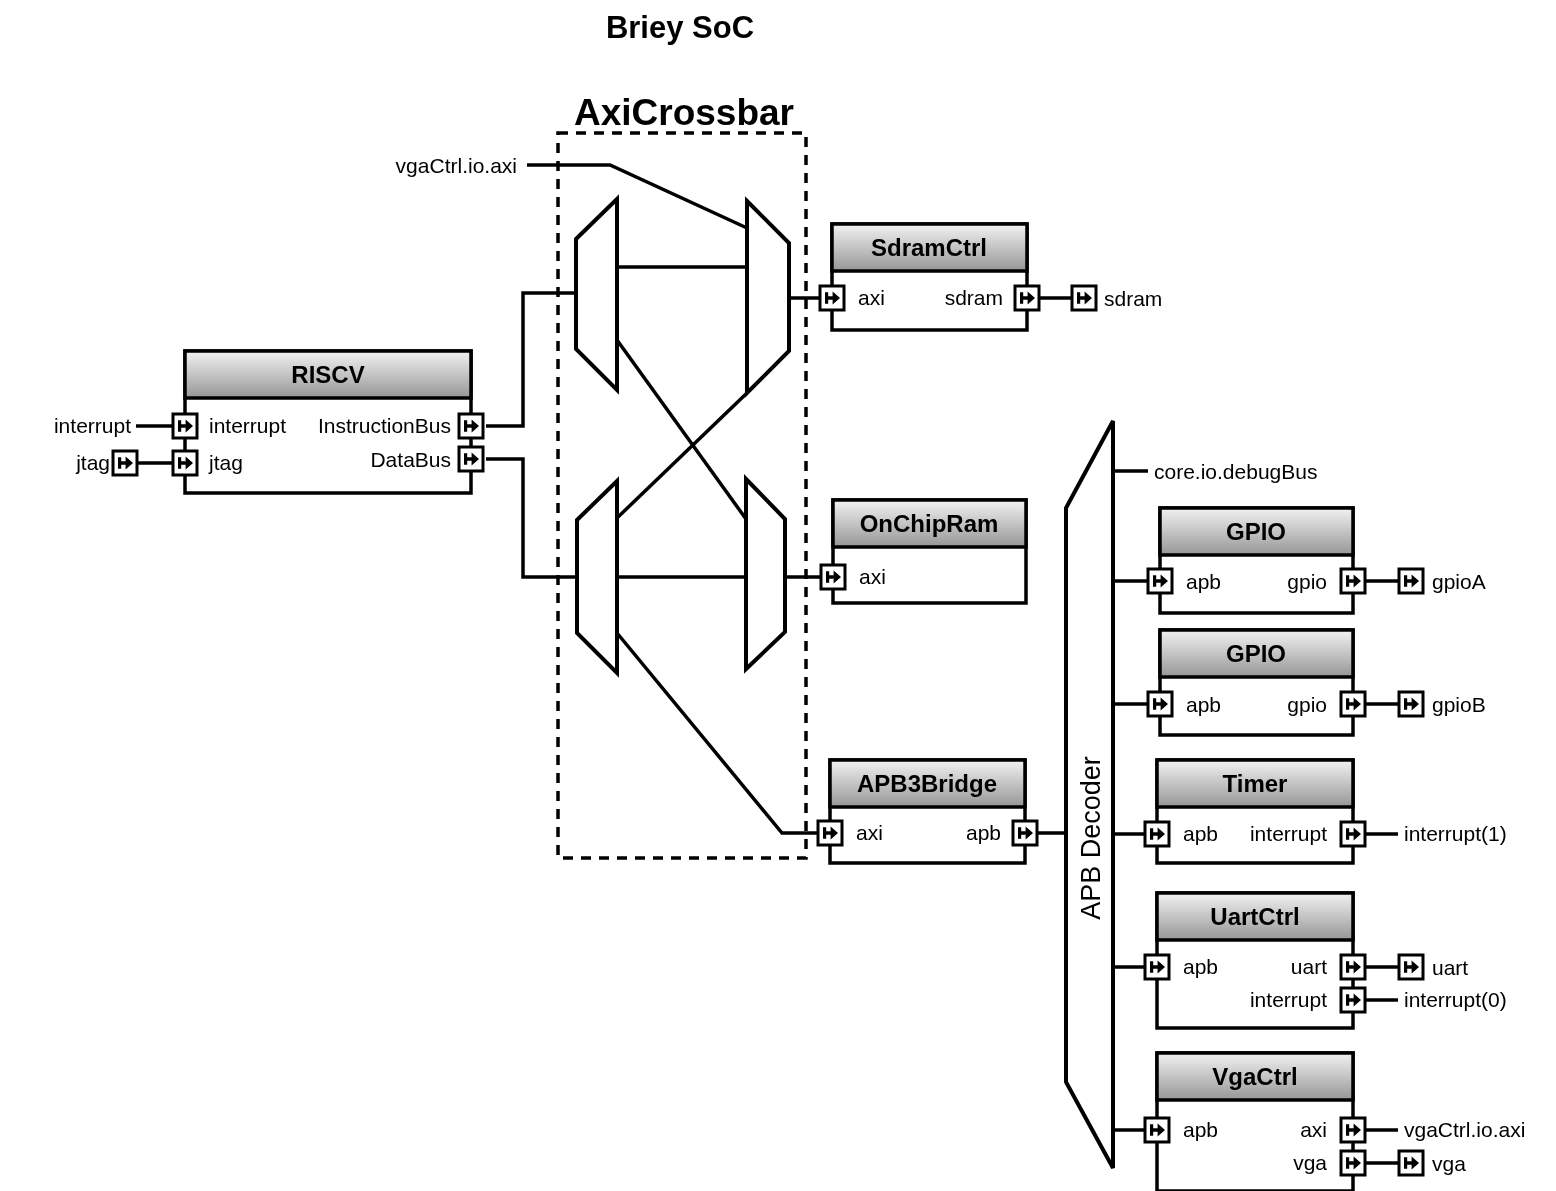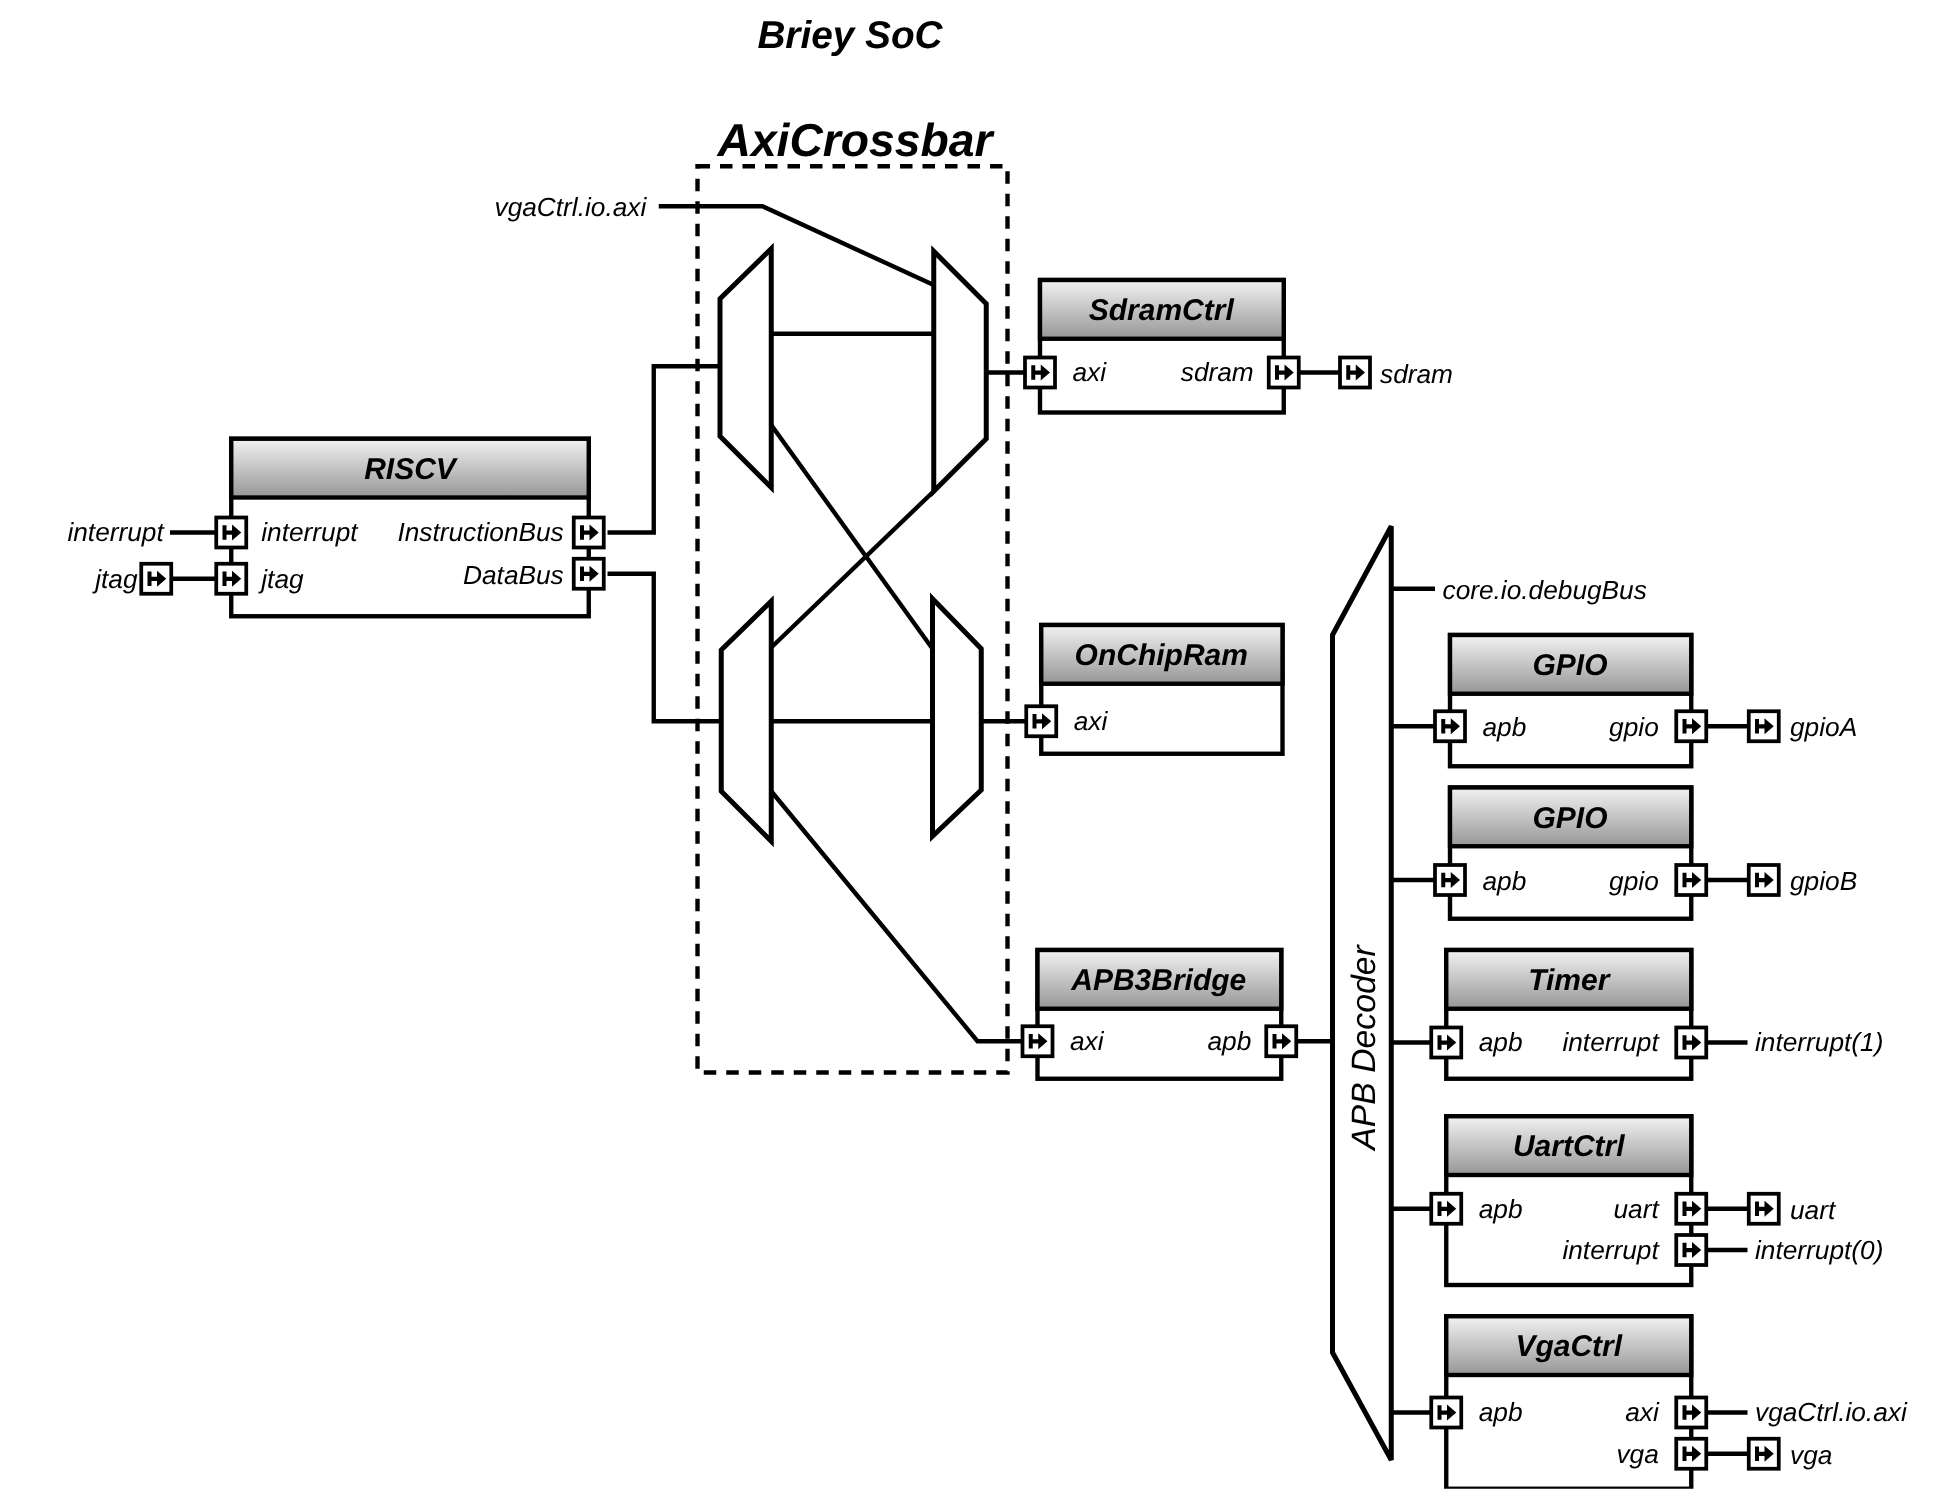--- a/index.html
+++ b/index.html
@@ -1,16 +1,16 @@
 <!DOCTYPE html>
 <html><head>
 <meta charset="utf-8">
 <style>
   html, body { margin: 0; padding: 0; background: #ffffff; }
-  .stage { width: 1262px; height: 1191px; position: relative; font-style: italic; }
+  .stage { width: 1262px; height: 1191px; position: relative; }
   svg text { font-family: "Liberation Sans", sans-serif; fill: #000; }
   .t-main  { font-size: 31px; font-weight: bold; }
   .t-xbar  { font-size: 37px; font-weight: bold; }
   .t-btitle{ font-size: 24px; font-weight: bold; }
   .t-port  { font-size: 21px; }
   .t-ext   { font-size: 21px; }
   .t-dec   { font-size: 27px; }
   .wire    { fill: none; stroke: #000; stroke-width: 3.5; }
   .shape   { fill: #fff; stroke: #000; stroke-width: 4; stroke-linejoin: miter; }
   .blk     { fill: #fff; stroke: #000; stroke-width: 3.5; }

